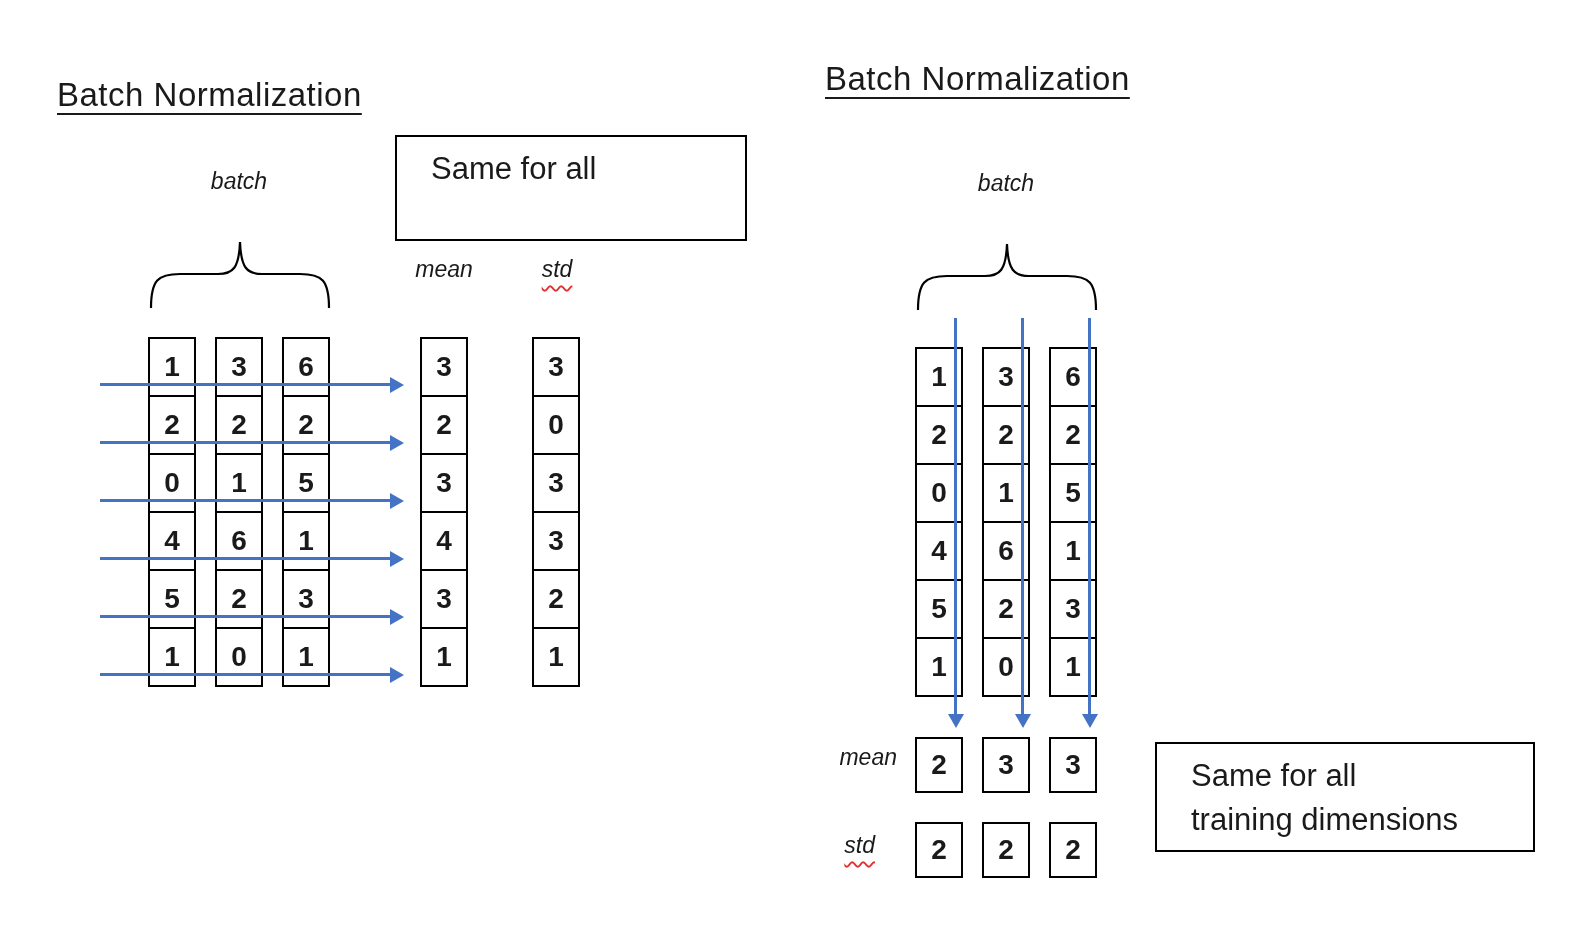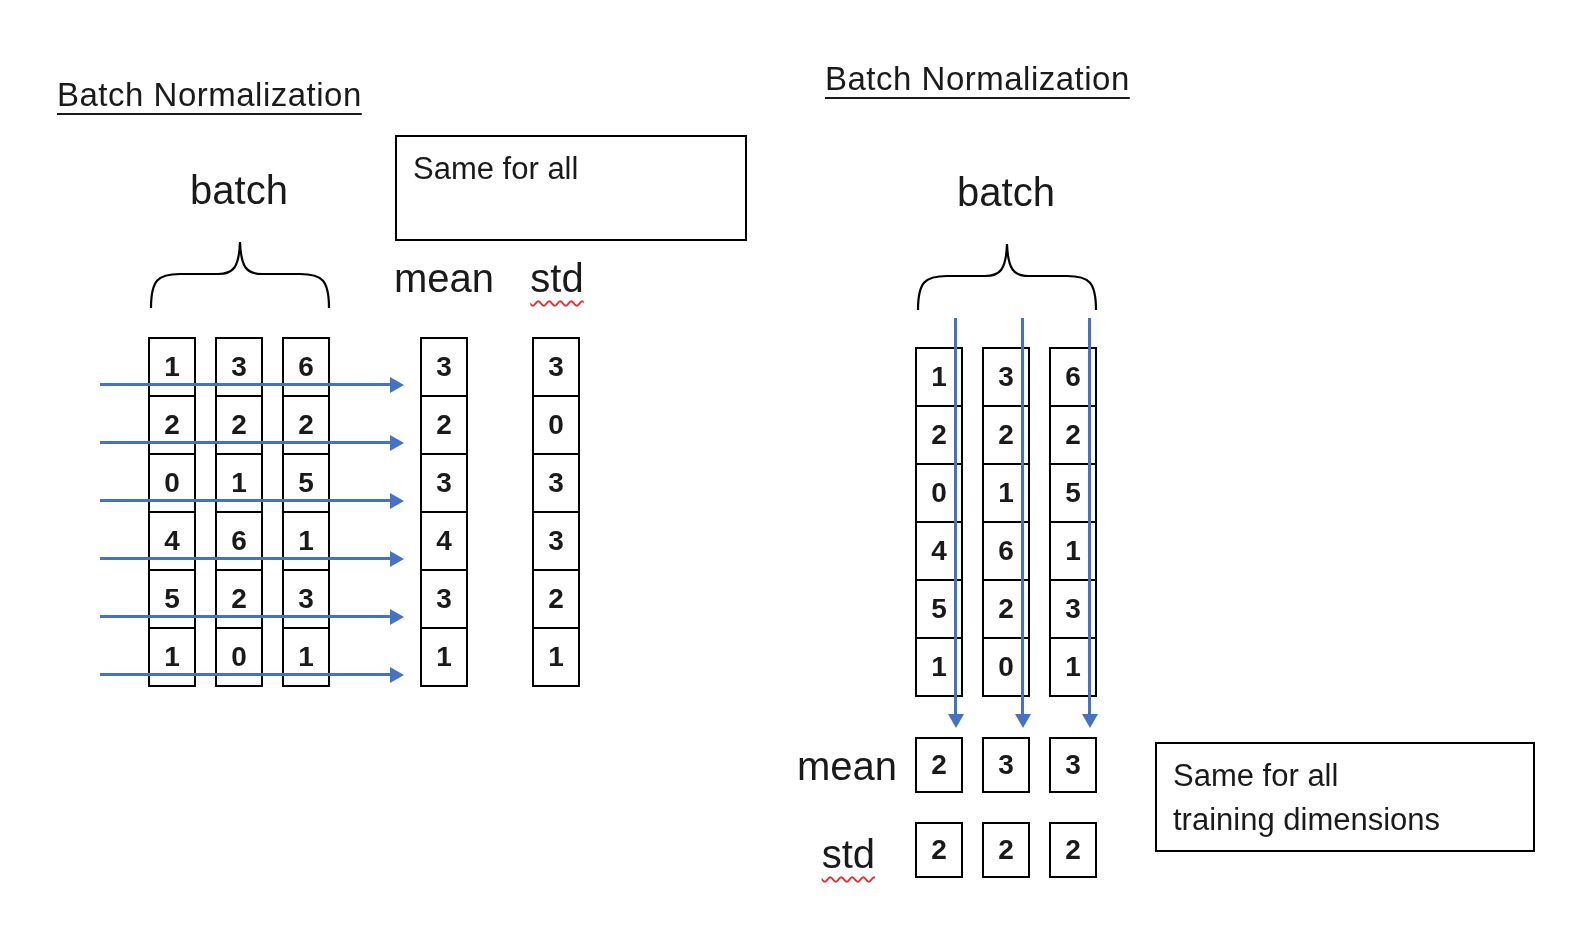--- a/index.html
+++ b/index.html
@@ -1,37 +1,37 @@
 <!DOCTYPE html>
 <html style="--color-arrow: #4472c4; --color-squiggle: #e03131; --color-border: #000000;"><head>
 <meta charset="utf-8">
 <style>
   html, body { margin:0; padding:0; background:#ffffff; }
   body { font-family:"Liberation Sans","DejaVu Sans",sans-serif; color:#1a1a1a; }
   .canvas { position:relative; width:1596px; height:932px; background:#ffffff; overflow:hidden; }
   .abs { position:absolute; }
   .title { font-size:33px; letter-spacing:0.5px; text-decoration:underline; text-decoration-thickness:2px; text-underline-offset:7px; }
-  .label { font-size:40px; }
+  .label { font-size:23px;font-style:italic; }
   .center { text-align:center; }
   .rightal { text-align:right; }
   .col { position:absolute; }
   .cell {
     box-sizing:border-box; width:48px; height:60px; border:2px solid #000;
     display:flex; align-items:center; justify-content:center;
     font-size:28px; font-weight:bold; background:#fff;
   }
   .cell + .cell { margin-top:-2px; }
   .cellbox {
     position:absolute; box-sizing:border-box; width:48px; height:56px; border:2px solid #000;
     display:flex; align-items:center; justify-content:center;
     font-size:28px; font-weight:bold; background:#fff;
   }
   .note {
     position:absolute; box-sizing:border-box; border:2px solid #000;
-    padding:10px 16px; font-size:31px; line-height:1.42; background:#fff;
+    padding:10px 34px; font-size:31px; line-height:1.42; background:#fff;
   }
   .wavy {
     text-decoration-line:underline; text-decoration-style:wavy;
     text-decoration-color:var(--color-squiggle,#e03131);
     text-decoration-thickness:2px; text-underline-offset:8px;
   }
   .arrow-h { position:absolute; height:3px; background:var(--color-arrow,#4472c4); }
   .arrow-h::after {
     content:""; position:absolute; left:100%; top:50%; transform:translateY(-50%);
     width:0; height:0; border-left:14px solid var(--color-arrow,#4472c4);

